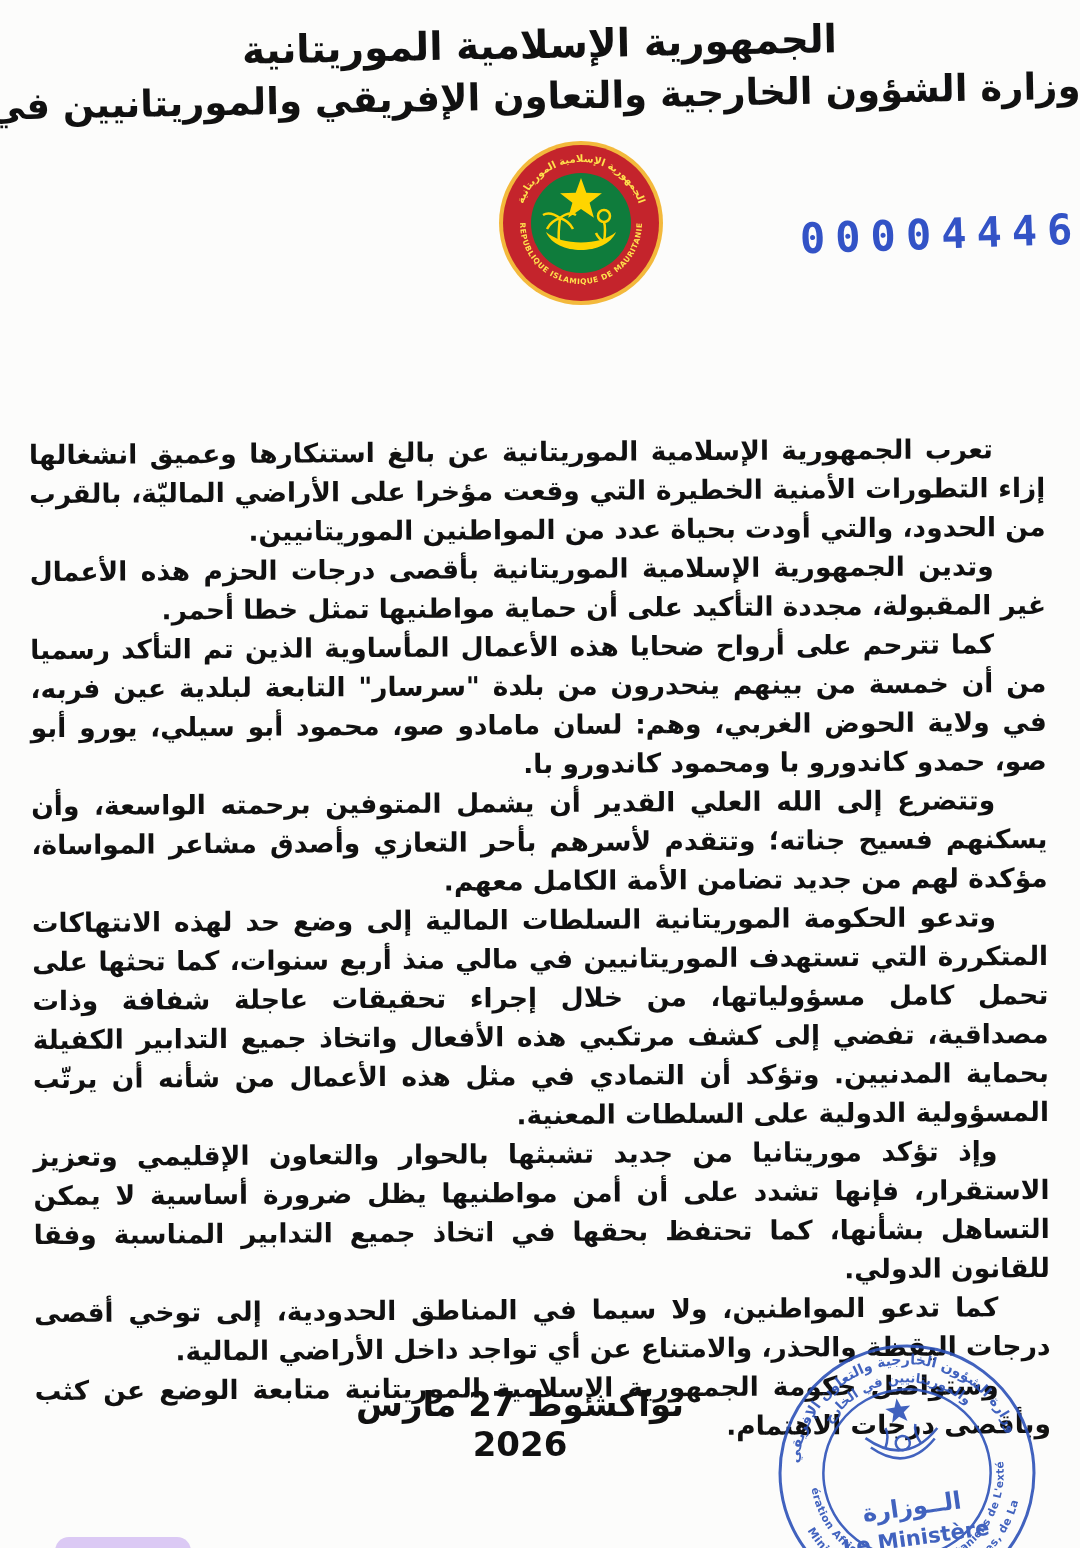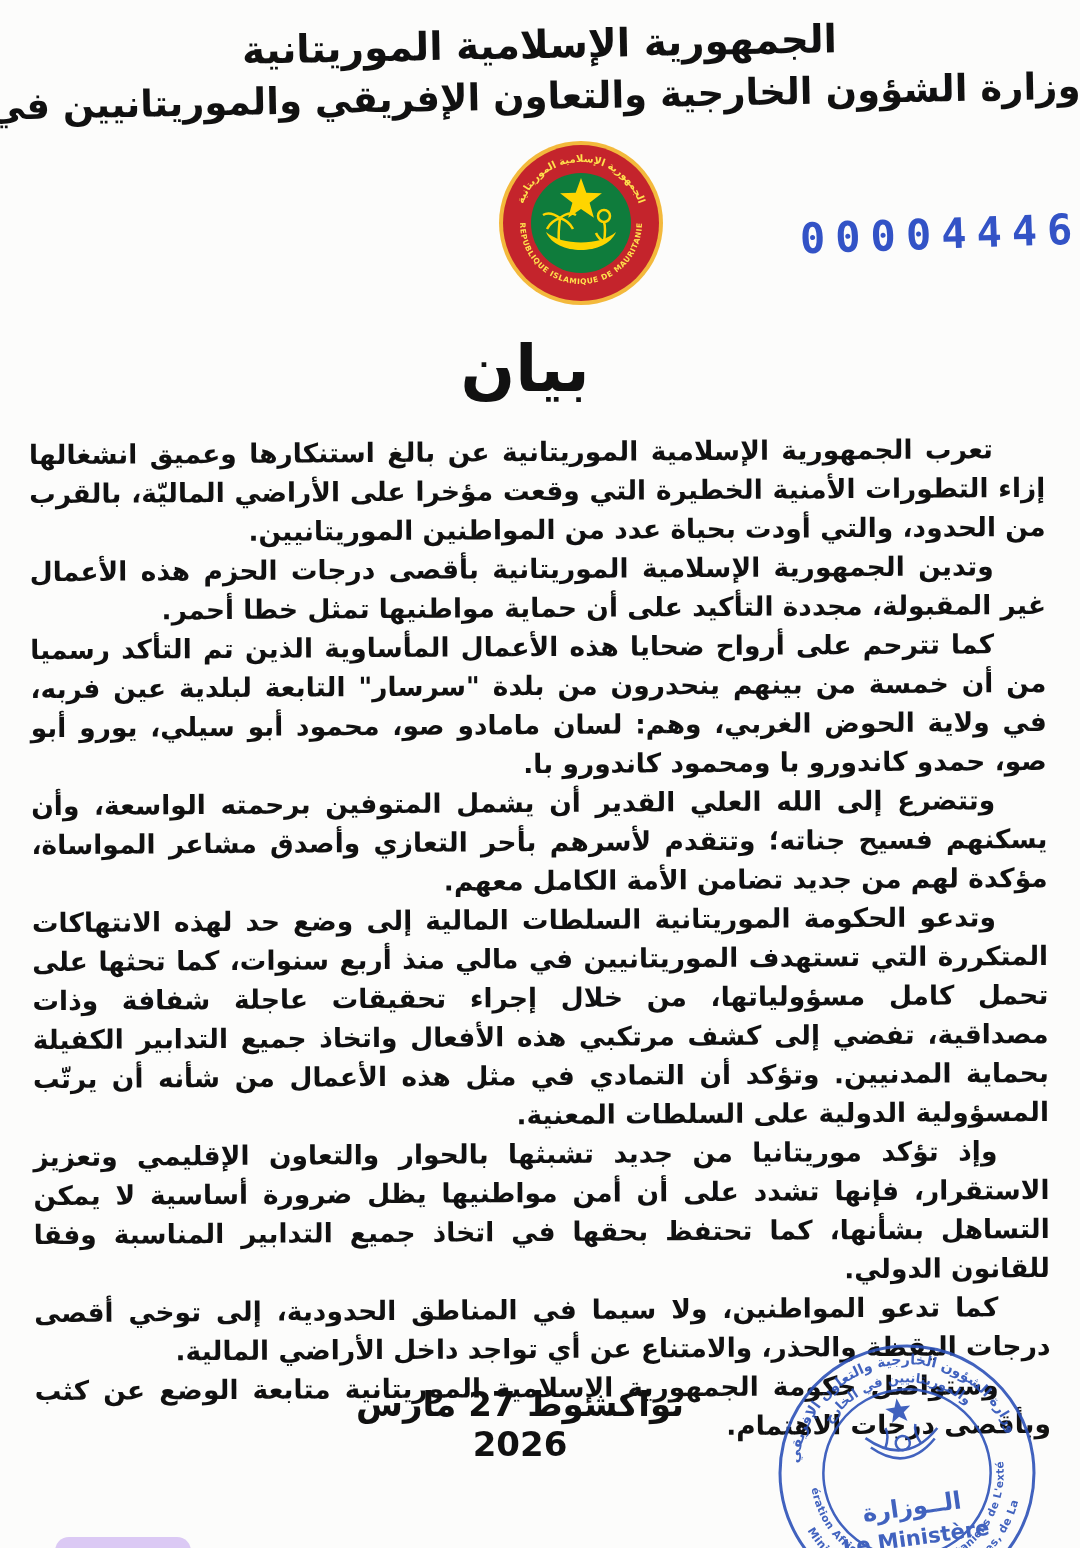--- a/index.html
+++ b/index.html
@@ -86,21 +86,20 @@
     </g>
     <g stroke="#ffd500" stroke-width="2.5" fill="none">
       <path d="M 108,104 q 2,-14 0,-20"></path>
       <circle cx="108" cy="78" r="6"></circle>
       <path d="M 108,104 q -6,-4 -8,-9"></path>
     </g>
   </svg>
 
   <div class="regnum">00004446</div>
 
-  <div class="doc-title">بيان</div>
 
   <div class="body-text">
     <p>تعرب الجمهورية الإسلامية الموريتانية عن بالغ استنكارها وعميق انشغالها إزاء التطورات الأمنية الخطيرة التي وقعت مؤخرا على الأراضي الماليّة، بالقرب من الحدود، والتي أودت بحياة عدد من المواطنين الموريتانيين.</p>
     <p>وتدين الجمهورية الإسلامية الموريتانية بأقصى درجات الحزم هذه الأعمال غير المقبولة، مجددة التأكيد على أن حماية مواطنيها تمثل خطا أحمر.</p>
     <p>كما تترحم على أرواح ضحايا هذه الأعمال المأساوية الذين تم التأكد رسميا من أن خمسة من بينهم ينحدرون من بلدة "سرسار" التابعة لبلدية عين فربه، في ولاية الحوض الغربي، وهم: لسان مامادو صو، محمود أبو سيلي، يورو أبو صو، حمدو كاندورو با ومحمود كاندورو با.</p>
     <p>وتتضرع إلى الله العلي القدير أن يشمل المتوفين برحمته الواسعة، وأن يسكنهم فسيح جناته؛ وتتقدم لأسرهم بأحر التعازي وأصدق مشاعر المواساة، مؤكدة لهم من جديد تضامن الأمة الكامل معهم.</p>
     <p>وتدعو الحكومة الموريتانية السلطات المالية إلى وضع حد لهذه الانتهاكات المتكررة التي تستهدف الموريتانيين في مالي منذ أربع سنوات، كما تحثها على تحمل كامل مسؤولياتها، من خلال إجراء تحقيقات عاجلة شفافة وذات مصداقية، تفضي إلى كشف مرتكبي هذه الأفعال واتخاذ جميع التدابير الكفيلة بحماية المدنيين. وتؤكد أن التمادي في مثل هذه الأعمال من شأنه أن يرتّب المسؤولية الدولية على السلطات المعنية.</p>
     <p>وإذ تؤكد موريتانيا من جديد تشبثها بالحوار والتعاون الإقليمي وتعزيز الاستقرار، فإنها تشدد على أن أمن مواطنيها يظل ضرورة أساسية لا يمكن التساهل بشأنها، كما تحتفظ بحقها في اتخاذ جميع التدابير المناسبة وفقا للقانون الدولي.</p>
     <p>كما تدعو المواطنين، ولا سيما في المناطق الحدودية، إلى توخي أقصى درجات اليقظة والحذر، والامتناع عن أي تواجد داخل الأراضي المالية.</p>
     <p>وستواصل حكومة الجمهورية الإسلامية الموريتانية متابعة الوضع عن كثب وبأقصى درجات الاهتمام.</p>

